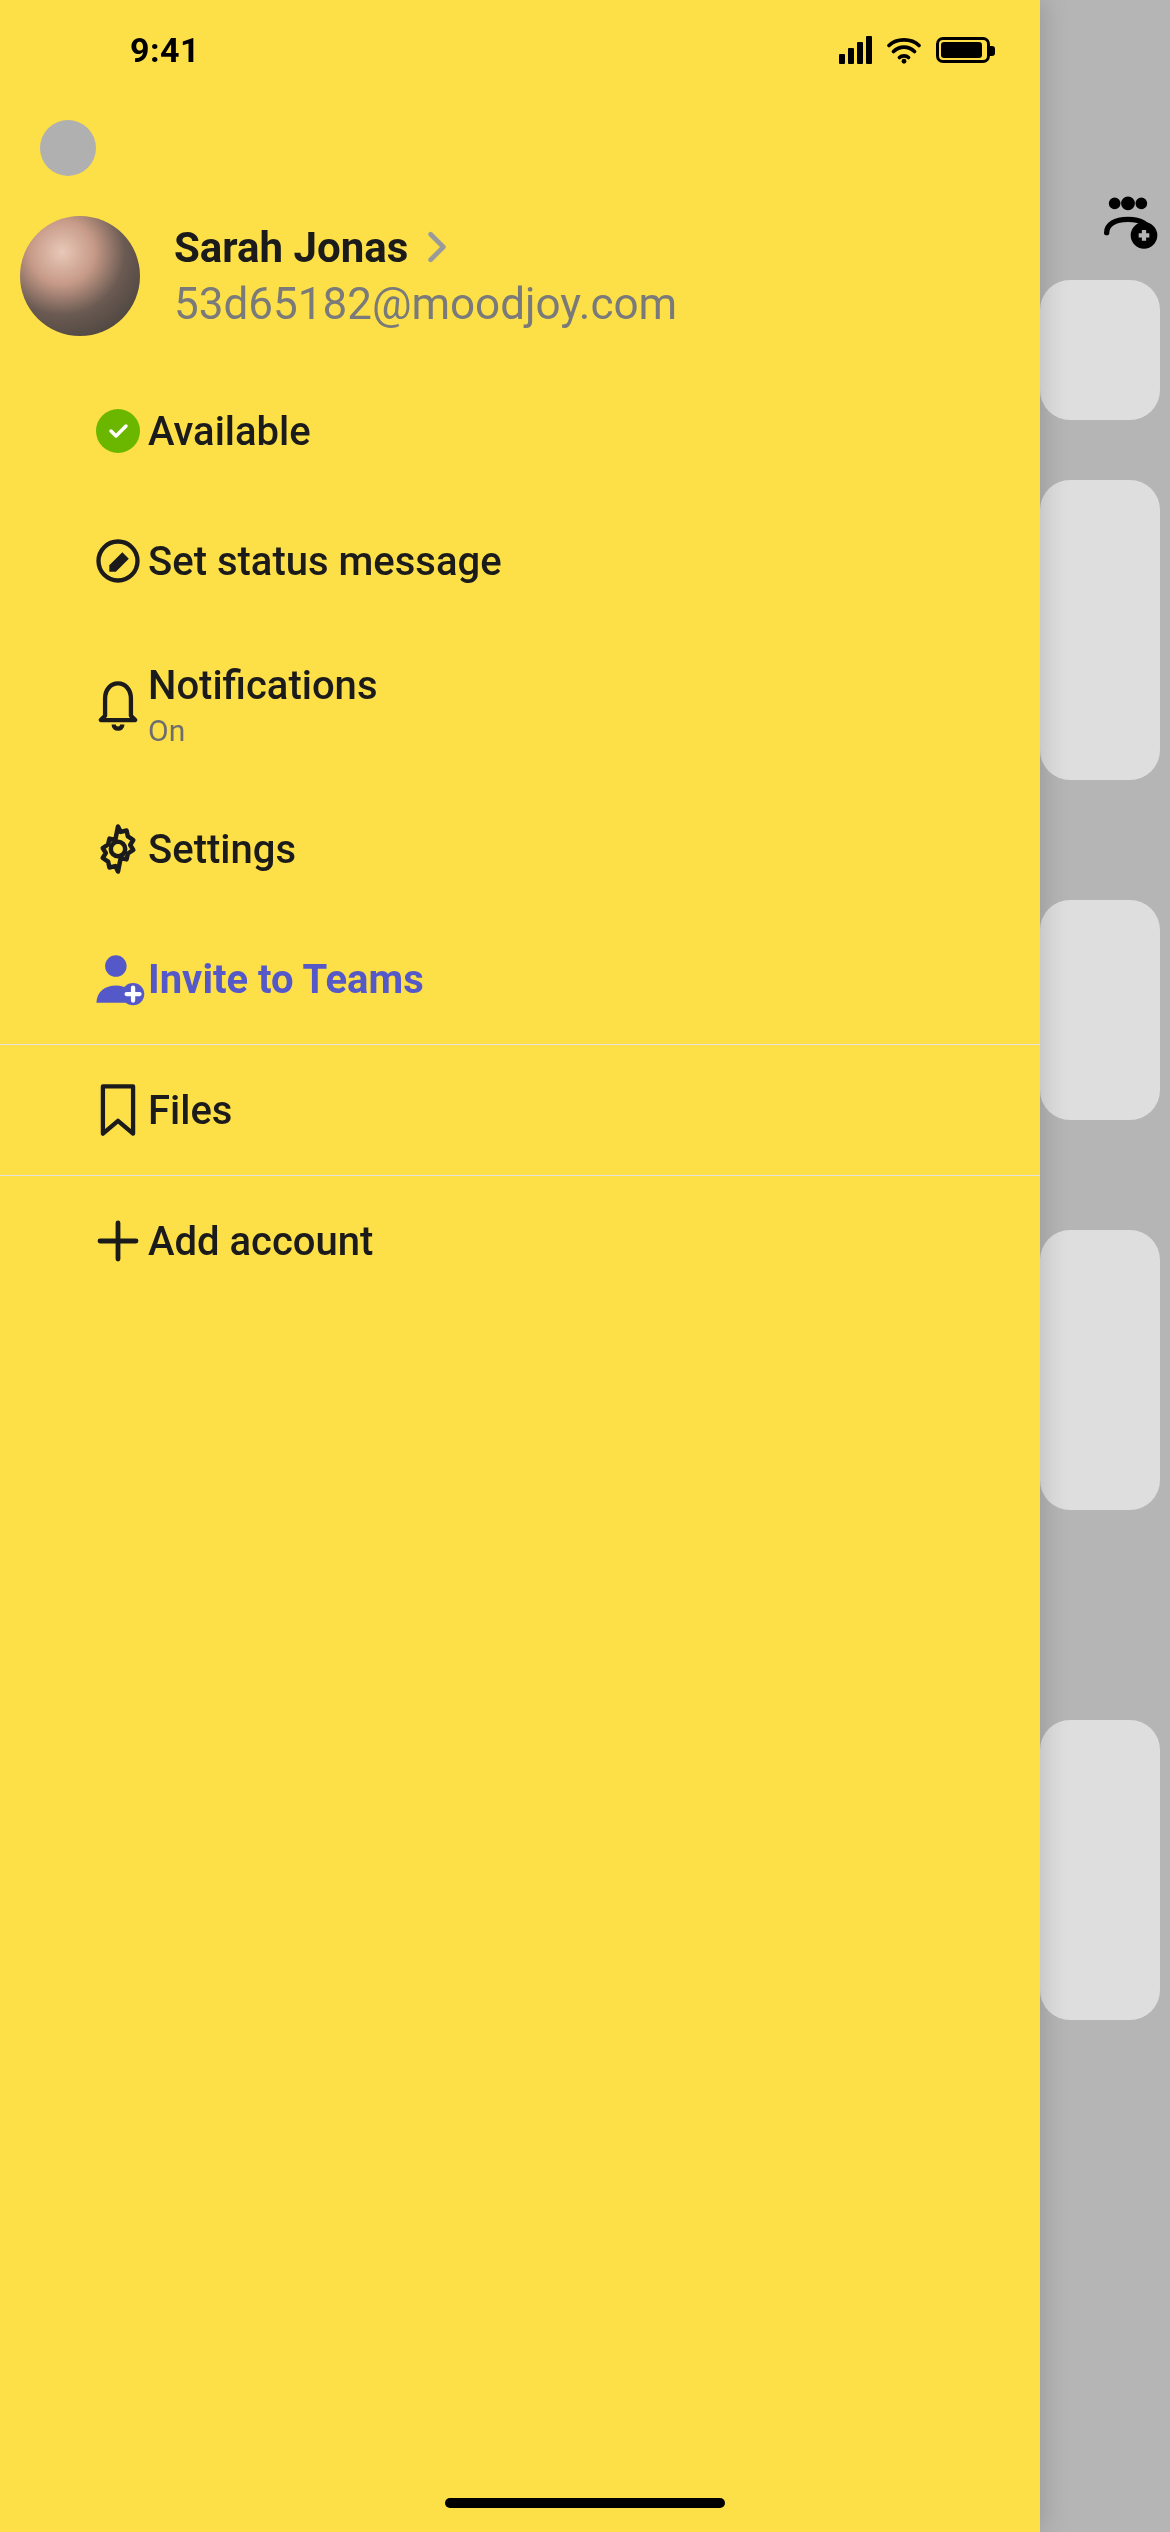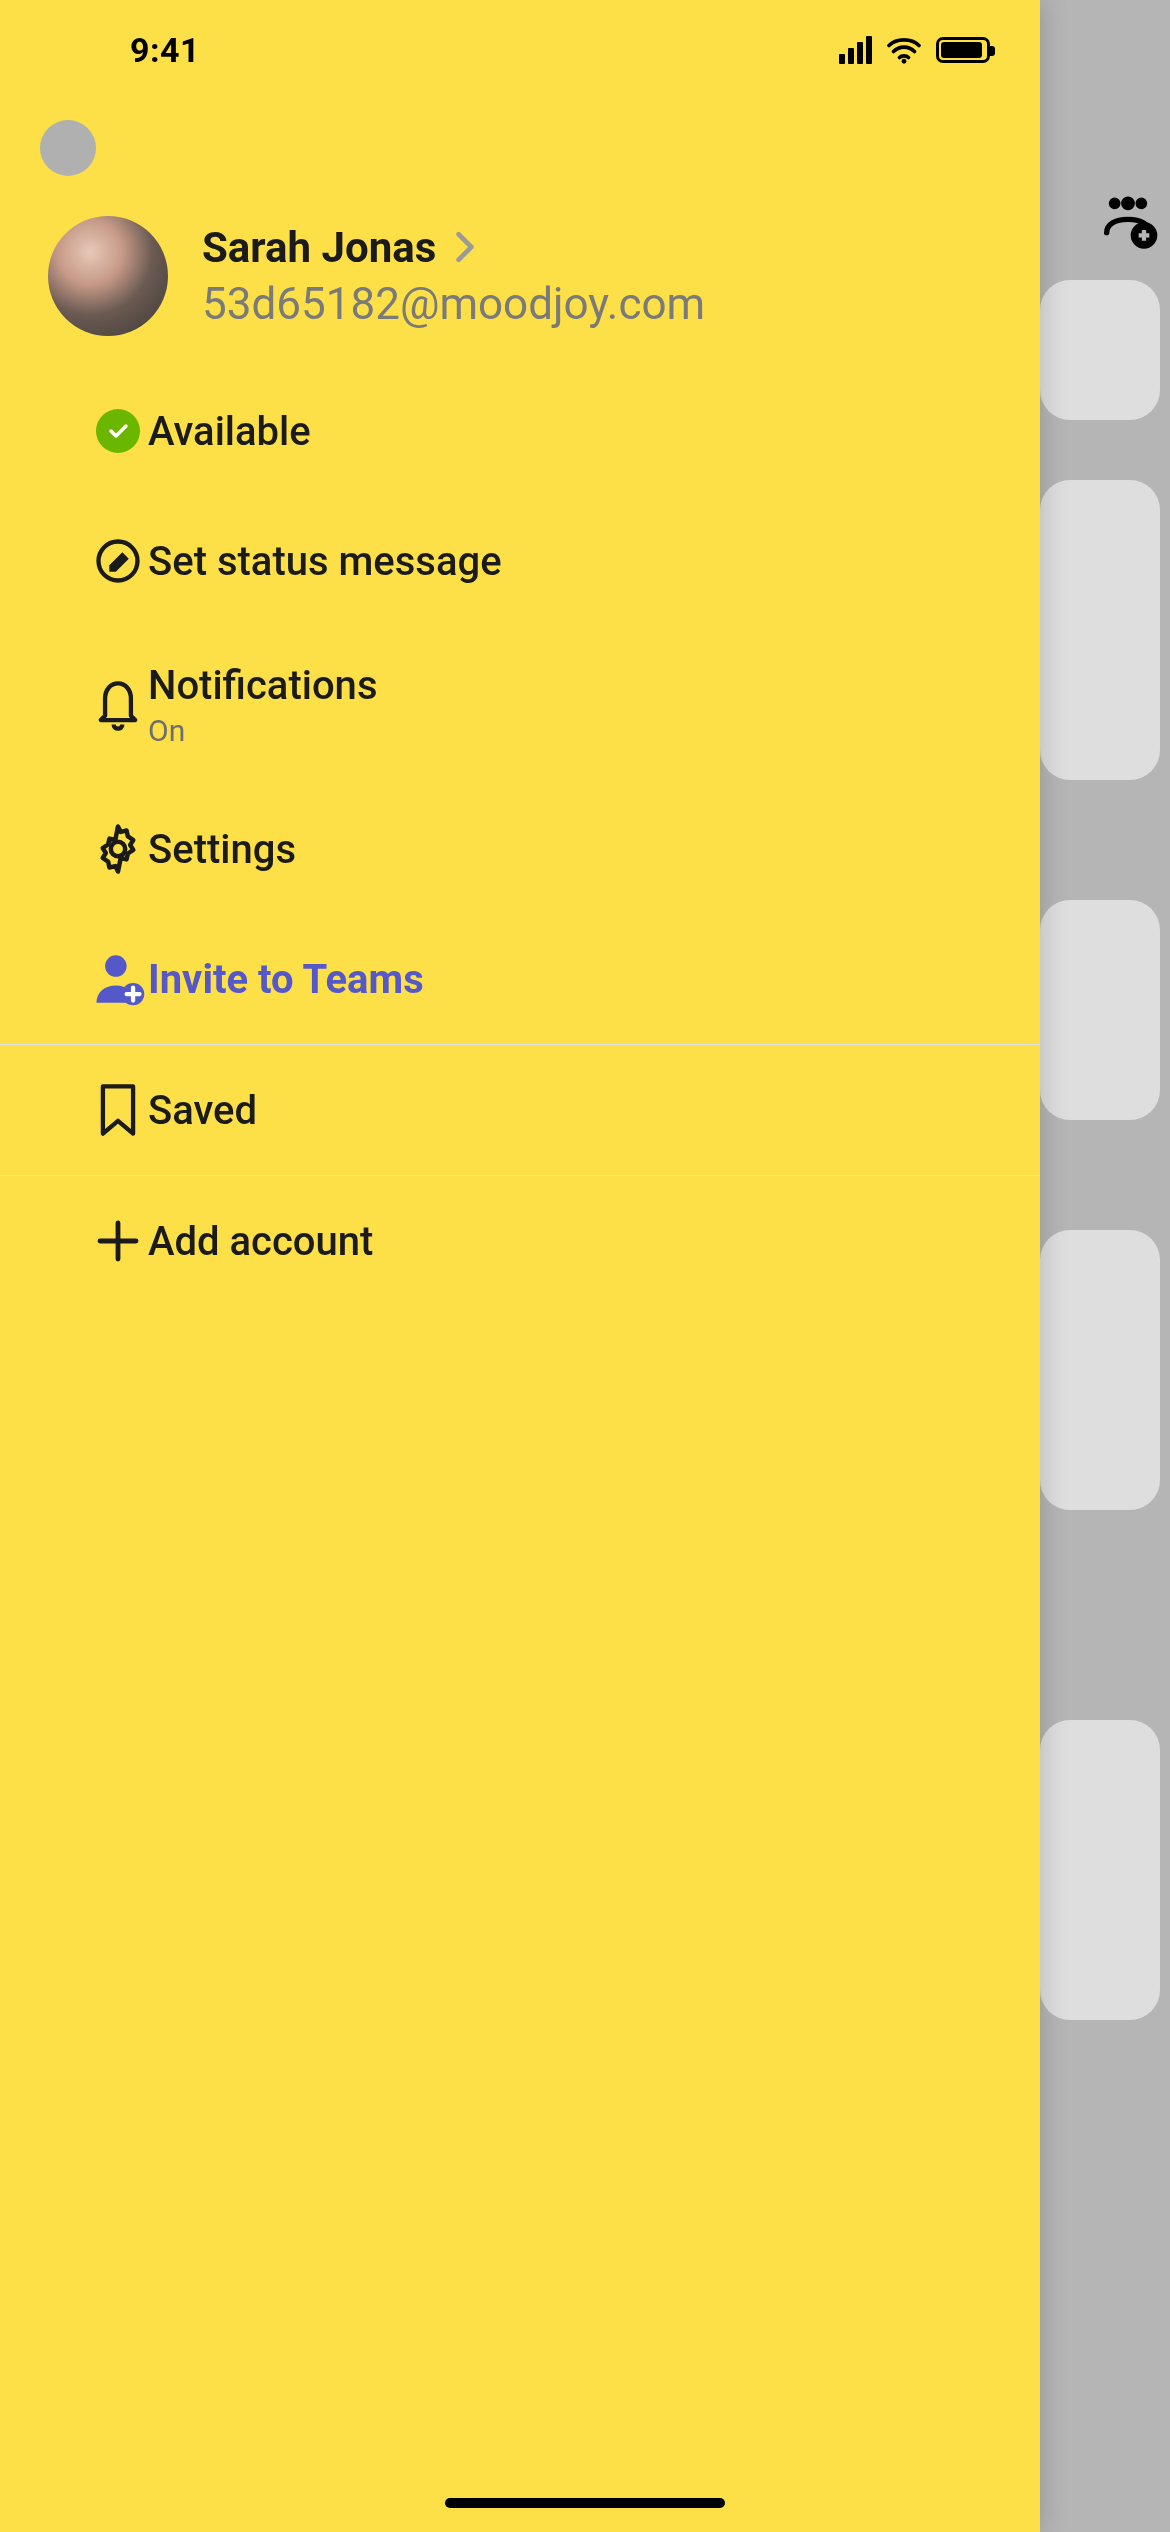--- a/index.html
+++ b/index.html
@@ -72,21 +72,21 @@
 
   
   .org-dot {
     width: 56px; height: 56px; border-radius: 50%; background: #b0b0b0;
     margin: 20px 0 0 40px;
   }
 
   
   .profile {
     display: flex; align-items: center; gap: 34px;
-    padding: 40px 40px 30px 48px;
+    padding: 40px 40px 30px 20px;
   }
   .avatar {
     width: 120px; height: 120px; border-radius: 50%;
     background: radial-gradient(circle at 35% 30%, #e8c8b8 0%, #c79a88 28%, #6a5a52 55%, #3b3834 100%);
     background-size: cover;
     flex-shrink: 0;
   }
   .profile-text { display:flex; flex-direction:column; gap:6px; }
   .profile-name-row { display:flex; align-items:center; gap:18px; }
   .profile-name { font-size: 42px; font-weight: 700; color:#1b1b1b; }
@@ -254,21 +254,21 @@
 
     <div class="divider"></div>
 
     <div class="menu-item">
       <div class="icon-slot">
         <svg width="44" height="56" viewBox="0 0 20 26" fill="none" stroke="#1b1b1b" stroke-width="2">
           <path d="M3 2 H17 V24 L10 18 L3 24 V2 Z" stroke-linejoin="round"></path>
         </svg>
       </div>
       <div class="text-slot">
-        <span class="menu-label">Saved</span>
+        <span class="menu-label">Files</span>
       </div>
     </div>
 
 
     <div class="divider"></div>
 
     <div class="menu-item">
       <div class="icon-slot">
         <svg width="48" height="48" viewBox="0 0 24 24" fill="none" stroke="#1b1b1b" stroke-width="2.4">
           <path d="M12 3 V21 M3 12 H21" stroke-linecap="round"></path>

